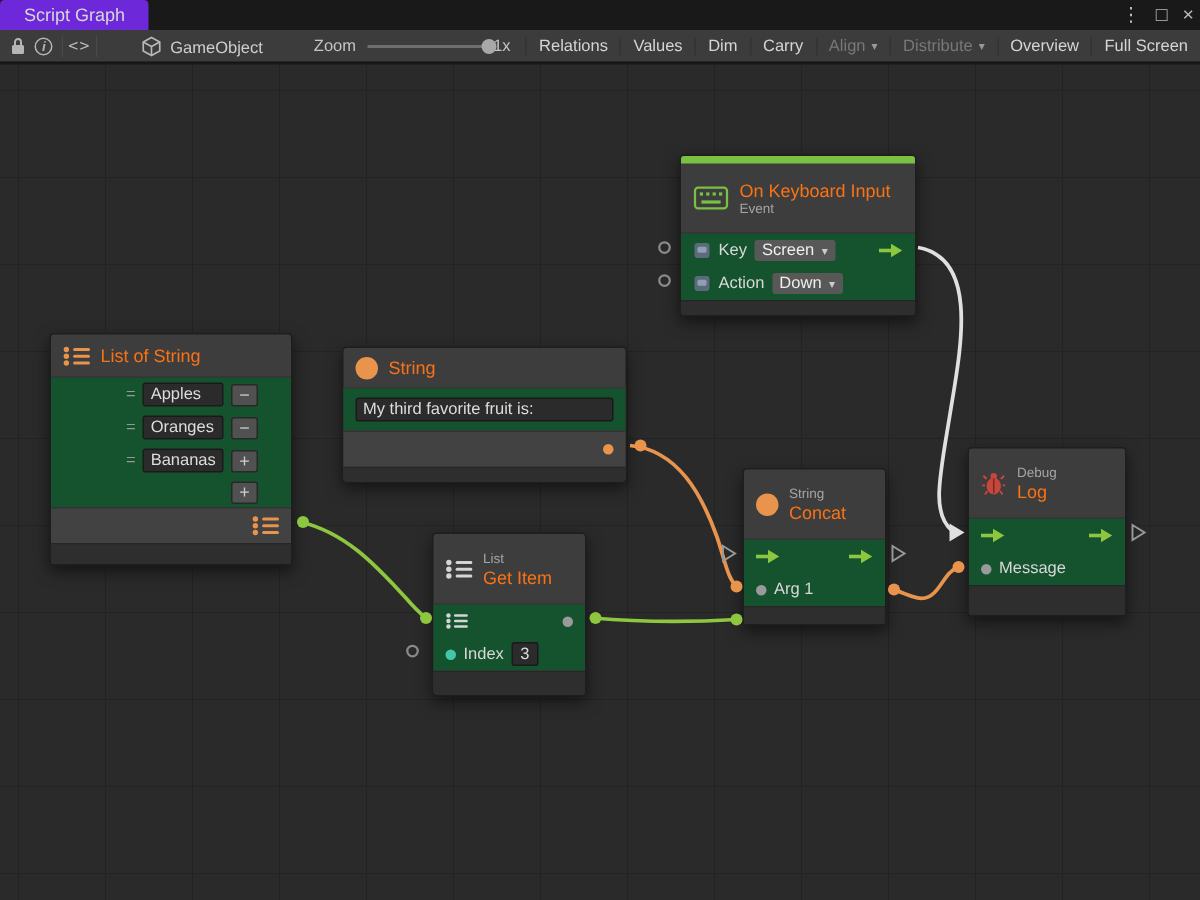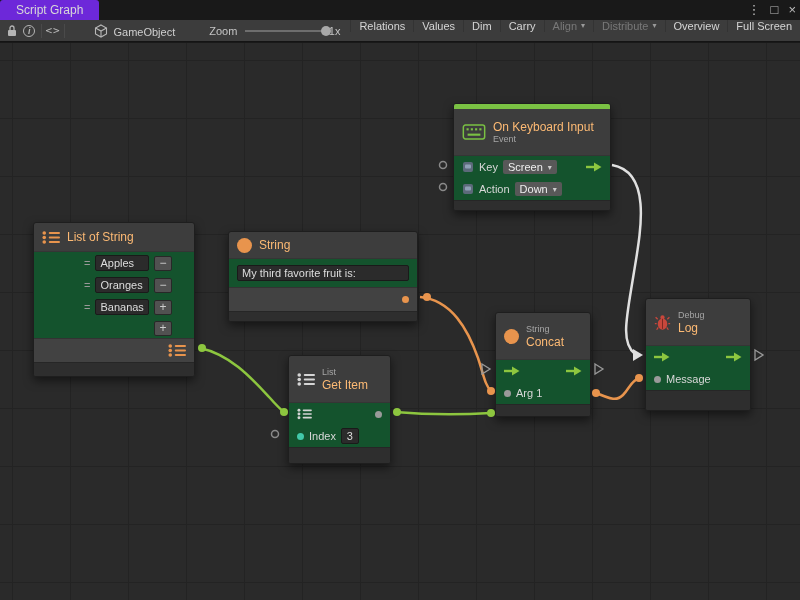--- a/index.html
+++ b/index.html
@@ -21,41 +21,41 @@
   .tsep { width:1px; height:14px; background:#2b2b2b; border-right:1px solid #4a4a4a; margin:0 3px; }
   .info-circle { width:12px; height:12px; border:1px solid #b5b5b5; border-radius:50%; font-size:9px;
                  line-height:10px; text-align:center; color:#b5b5b5; font-style:italic; font-weight:bold; }
   .code-glyph { font-family:"DejaVu Sans Mono",monospace; font-size:11px; color:#bbb; letter-spacing:1px; }
   .go-select { display:flex; align-items:flex-end; gap:5px; margin-left:26px; color:#cfcfcf; }
   .zoom-label { margin-left:34px; color:#c5c5c5; }
   .slider { position:relative; width:92px; height:22px; margin-left:8px; }
   .slider .track { position:absolute; left:0; right:0; top:10px; height:2px; background:#6e6e6e; }
   .slider .thumb { position:absolute; top:6px; left:76px; width:10px; height:10px; border-radius:50%; background:#a8a8a8; }
   .zoom-val { margin-left:6px; color:#c5c5c5; }
-  .tbtns { display:flex; align-items:flex-start; height:22px; margin-left:10px; }
+  .tbtns { display:flex; align-items:center; height:22px; margin-left:10px; }
   .tbtn { display:flex; align-items:center; gap:4px; padding:0 8px; border-left:1px solid #333;
           background:none; border-top:none; border-right:none; border-bottom:none; color:#d5d5d5;
           font-size:11px; font-family:inherit; white-space:nowrap; cursor:default; }
   .tbtn.disabled { color:#787878; }
   .tbtn .caret { font-size:8px; color:#999; }
 
   
   .canvas { position:absolute; top:43px; left:0; width:800px; height:557px; background-color:#2a2a2a;
     background-image:
       linear-gradient(to right,#232323 1px,transparent 1px),
       linear-gradient(to bottom,#232323 1px,transparent 1px);
     background-size:58px 58px; background-position:12px 17px; }
 
   
   .node { position:absolute; background:#3d3d3d; border:1px solid #1e1e1e; border-radius:3px;
           box-shadow:0 4px 10px rgba(0,0,0,.5); font-size:11px; color:#ddd; }
   .accent { height:5px; background:#7ac143; border-radius:2px 2px 0 0; }
   .nhead { display:flex; align-items:center; gap:7px; padding:0 8px; }
   .tstack { display:flex; flex-direction:column; justify-content:center; }
-  .ntitle { font-size:12px; color:#fdba74; line-height:14px; white-space:nowrap; }
+  .ntitle { font-size:12px; color:#f97316; line-height:14px; white-space:nowrap; }
   .ncat { font-size:9px; color:#a5a5a5; line-height:11px; white-space:nowrap; }
   .nbody { background:#14532d; border-top:1px solid #353535; }
   .prow { display:flex; align-items:center; gap:5px; height:22px; padding:0 8px; white-space:nowrap; }
   .lrow { display:flex; align-items:center; gap:5px; height:22px; padding:0 22px 0 50px; }
   .plusrow { display:flex; align-items:center; justify-content:flex-end; height:20px; padding:0 22px; }
   .outrow { display:flex; align-items:center; height:24px; padding:0 8px; background:#424242; border-top:1px solid #333; }
   .nfoot { background:#2e2e2e; border-top:1px solid #262626; border-radius:0 0 2px 2px; }
   .sp { flex:1; }
   .dot { width:7px; height:7px; border-radius:50%; display:inline-block; flex:none; }
   .dot.orange { background:#e8944d; }

